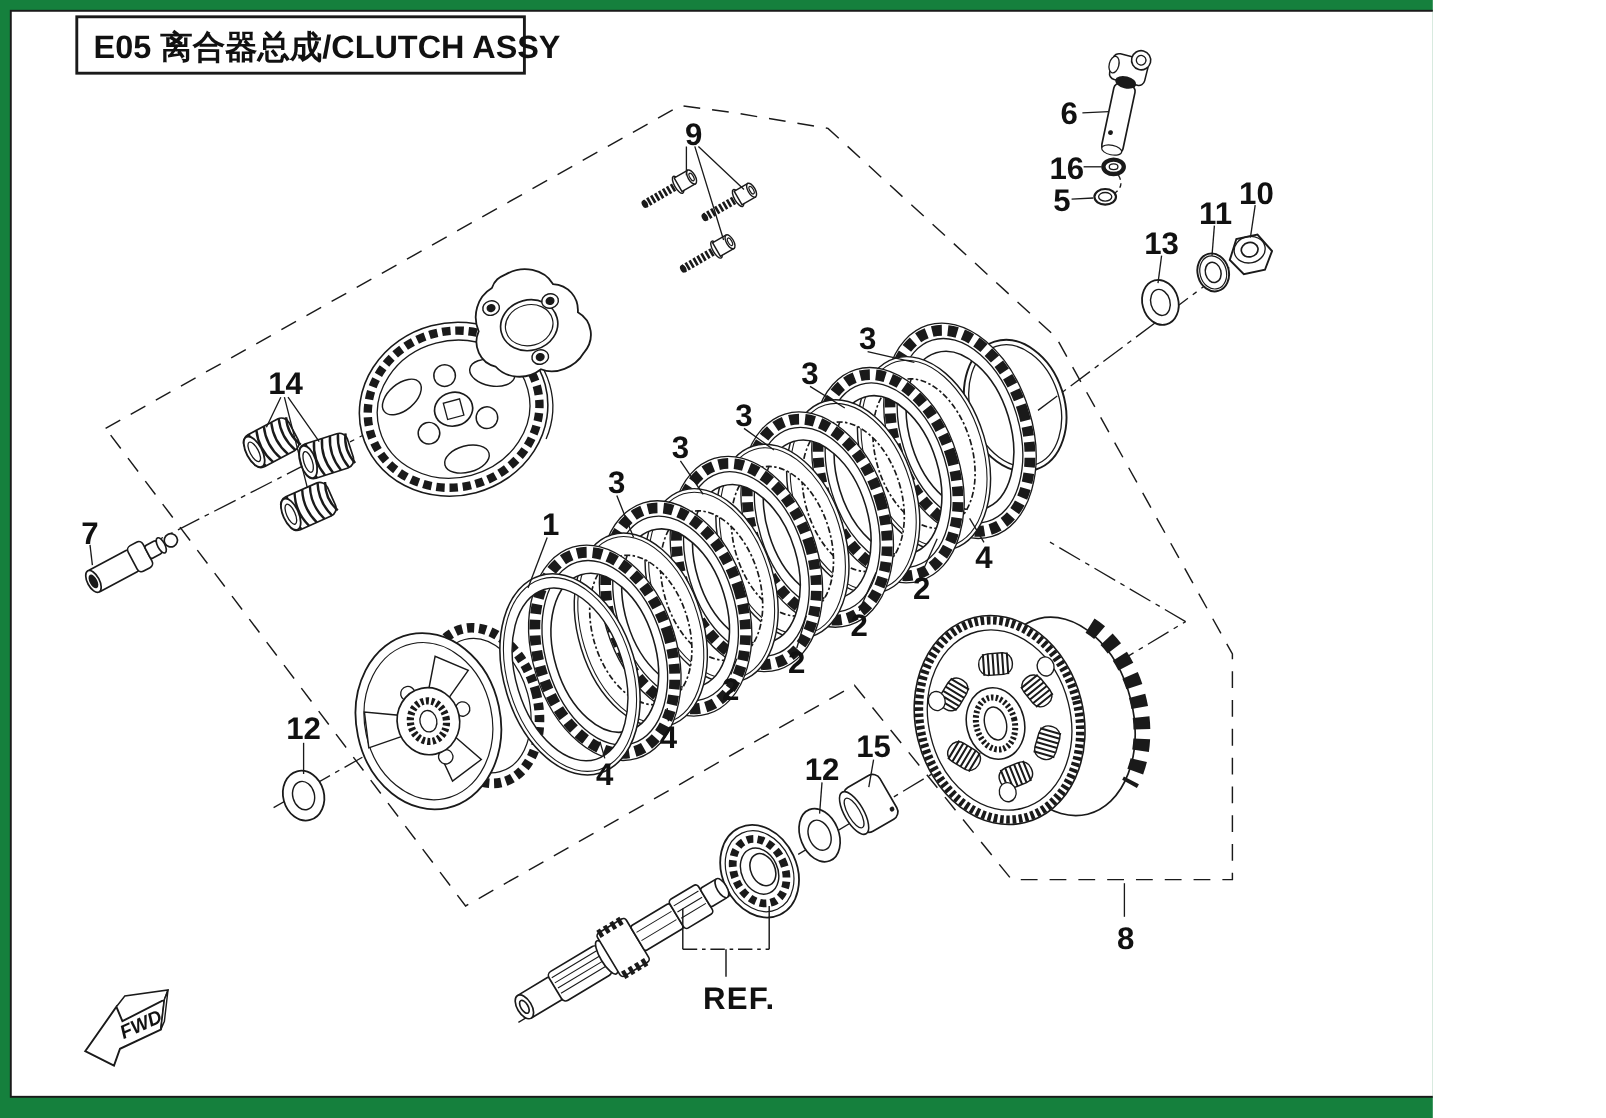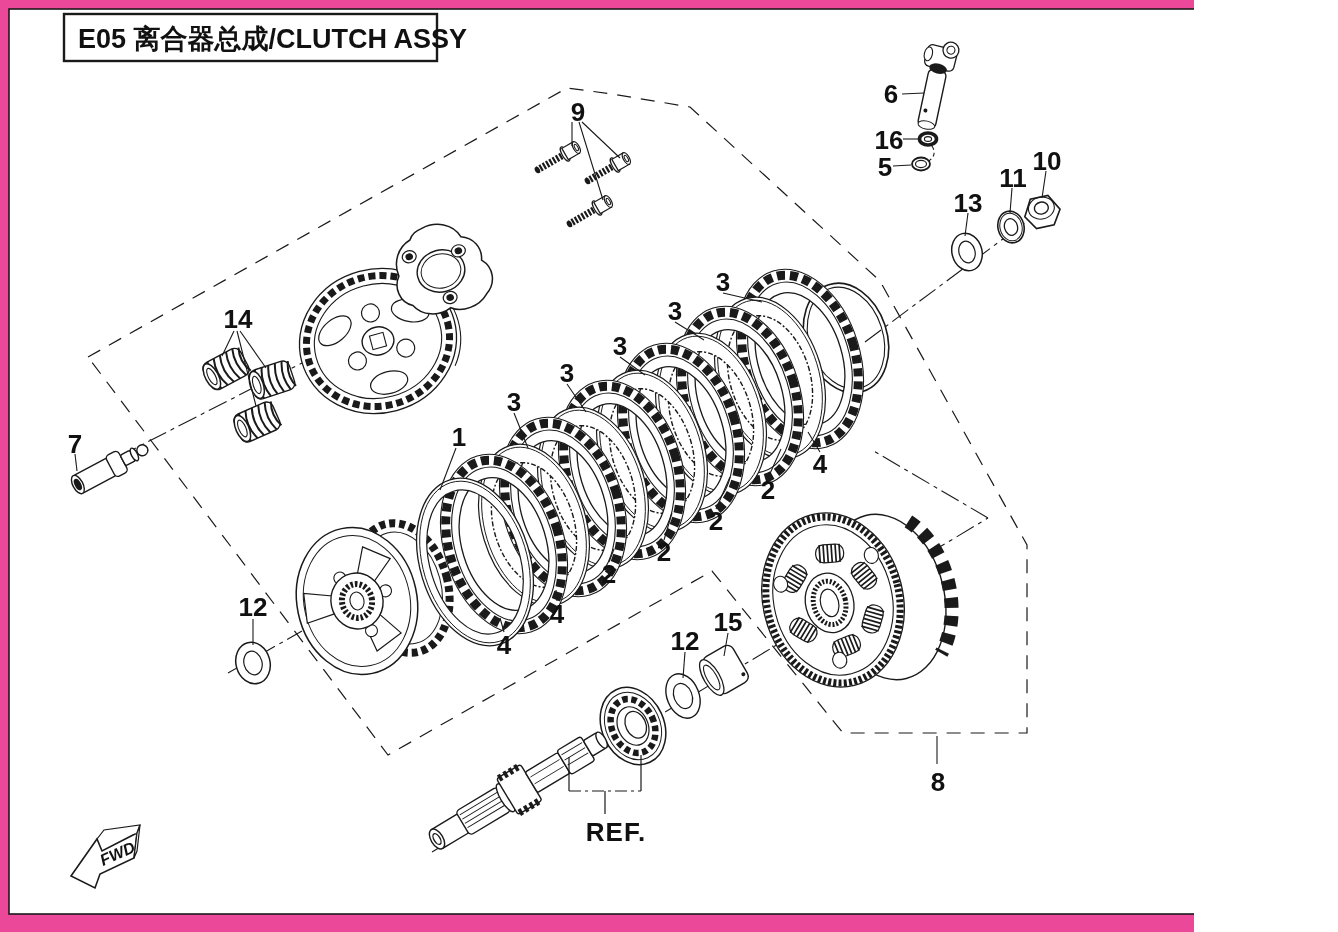--- a/index.html
+++ b/index.html
@@ -1,16 +1,16 @@
 <!DOCTYPE html>
 <html><head>
 <meta charset="utf-8">
 <style>
   html,body{margin:0;padding:0;background:#ffffff;}
-  .page{position:relative;width:1194px;height:932px;background:#ec4899;overflow:hidden;
+  .page{position:relative;width:1194px;height:932px;background:#15803d;overflow:hidden;
         font-family:"Liberation Sans", sans-serif;}
   svg text{font-family:"Liberation Sans","DejaVu Sans",sans-serif;fill:#111;}
   .callout{font-size:26px;font-weight:bold;}
   .title-text{font-size:27px;font-weight:bold;}
   .ref-text{font-size:26px;font-weight:bold;letter-spacing:1px;}
   .fwd-text{font-size:16px;font-weight:bold;font-style:italic;}
 </style>
 </head>
 <body>
 

